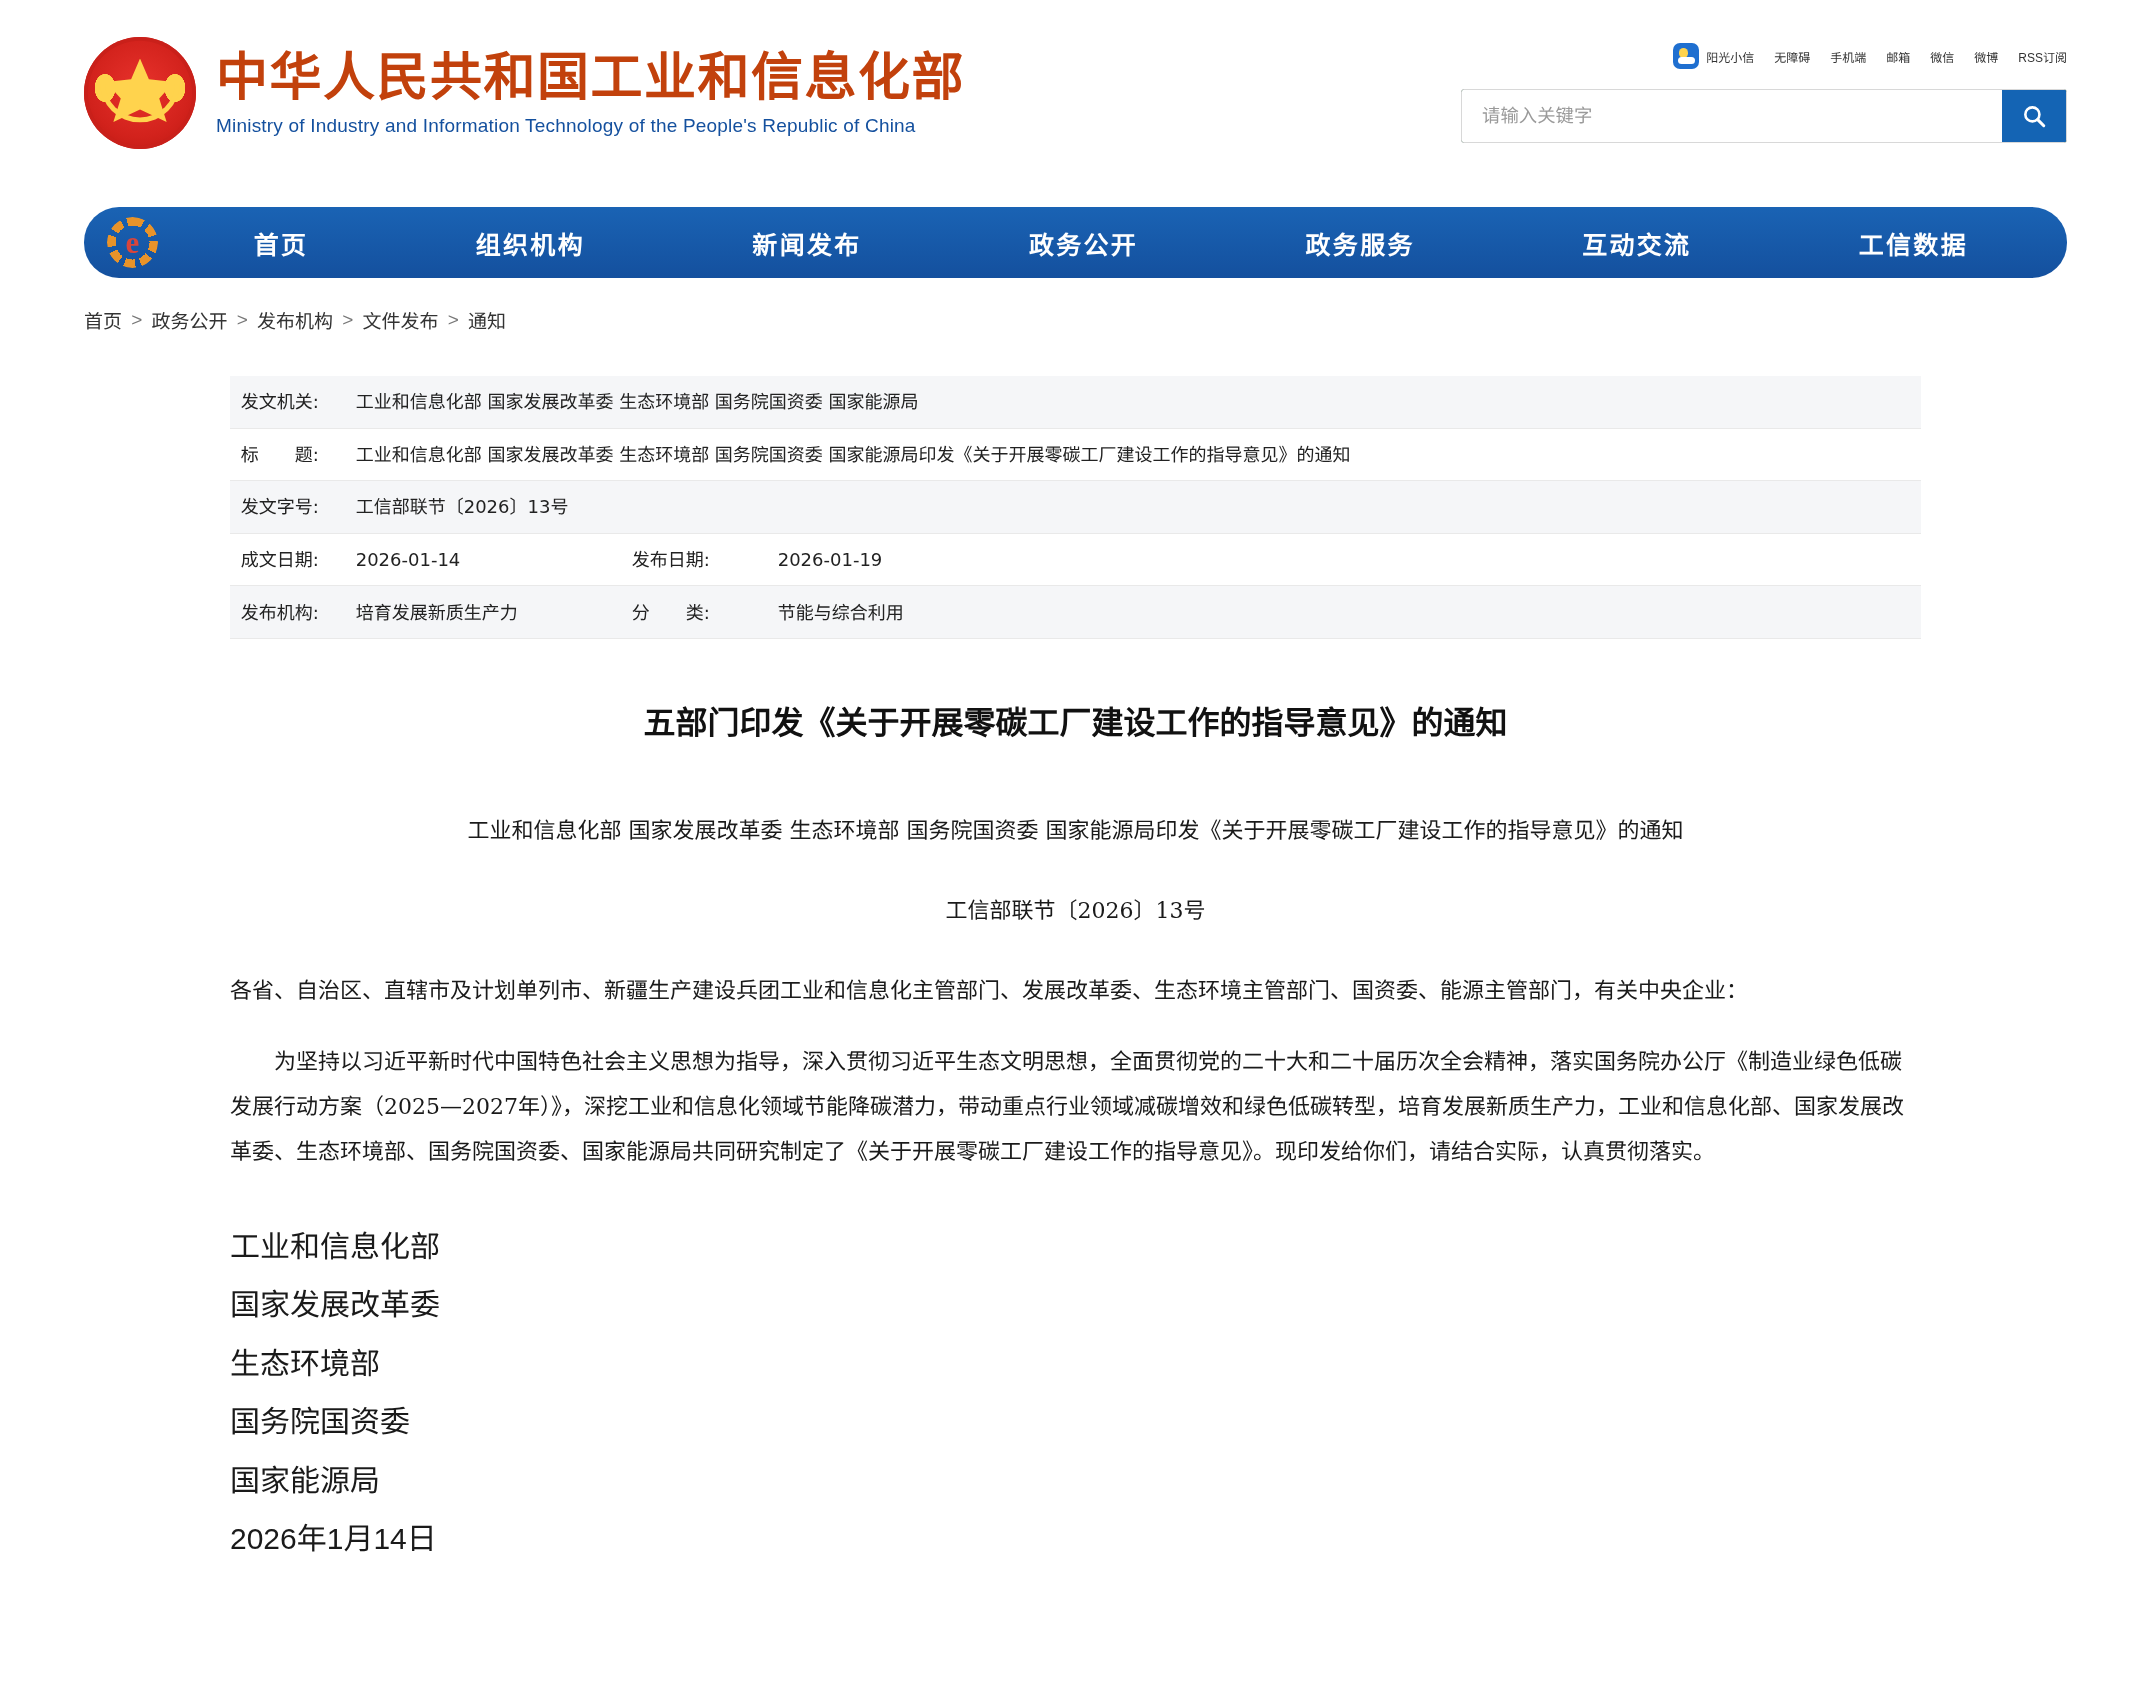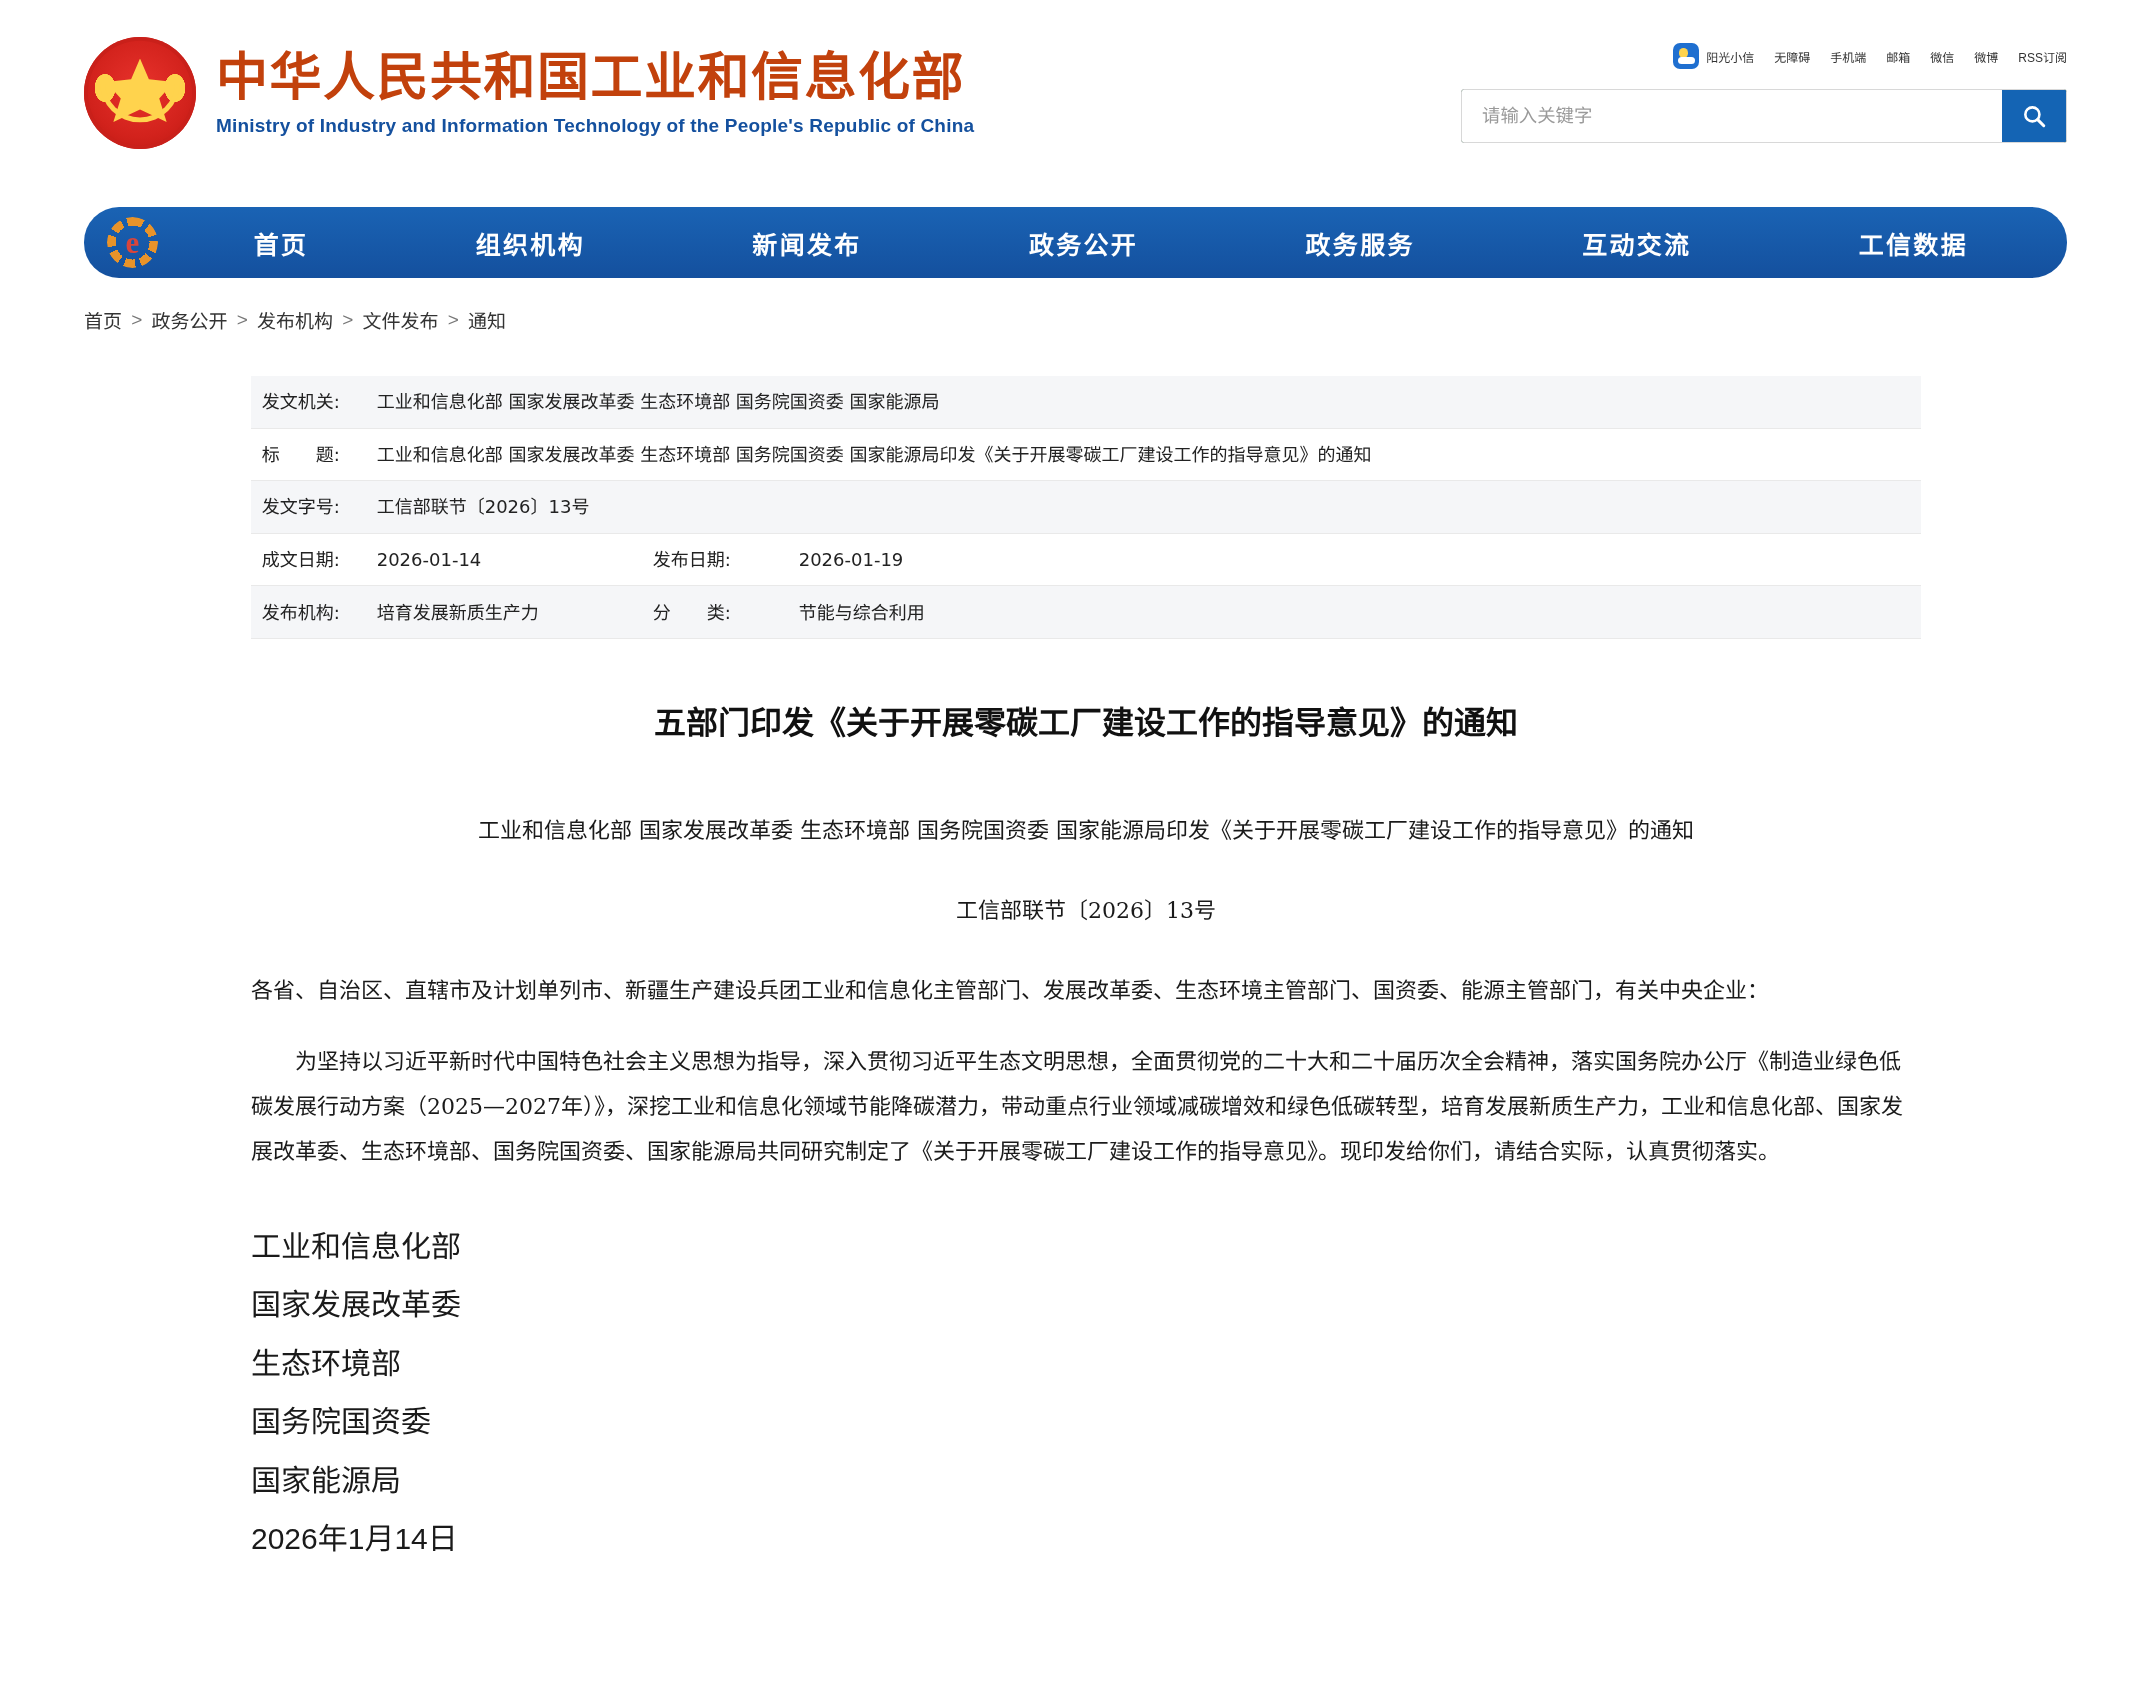--- a/index.html
+++ b/index.html
@@ -76,21 +76,20 @@
     color: #c2410c;
     line-height: 1.1;
     white-space: nowrap;
   }
   .title-en {
     font-size: 19px;
     color: #14509e;
     margin-top: 9.2px;
     letter-spacing: 0.2px;
     white-space: nowrap;
-    font-weight: bold;
   }
 
   
   .header-right {
     position: absolute;
     right: 84px;
     top: 43px;
     width: 606px;
   }
   .util-links {
@@ -205,21 +204,20 @@
     align-items: center;
     flex-wrap: wrap;
     gap: 6.1px;
   }
   .breadcrumb .crumb { color: #333; cursor: pointer; }
   .breadcrumb .sep { color: #777; margin: 0 3.1px; }
 
   
   .doc-area {
     padding: 43px 230px 0 230px;
-    margin-left: 21px;
   }
   .meta-table {
     width: 100%;
     border-collapse: collapse;
     font-size: 18px;
     color: #222;
     font-family: "DejaVu Sans", "Liberation Sans", sans-serif;
   }
   .meta-table tr { border-bottom: 0.8px solid #e9e9e9; }
   .meta-table tr:nth-child(odd) { background: #f5f6f8; }

